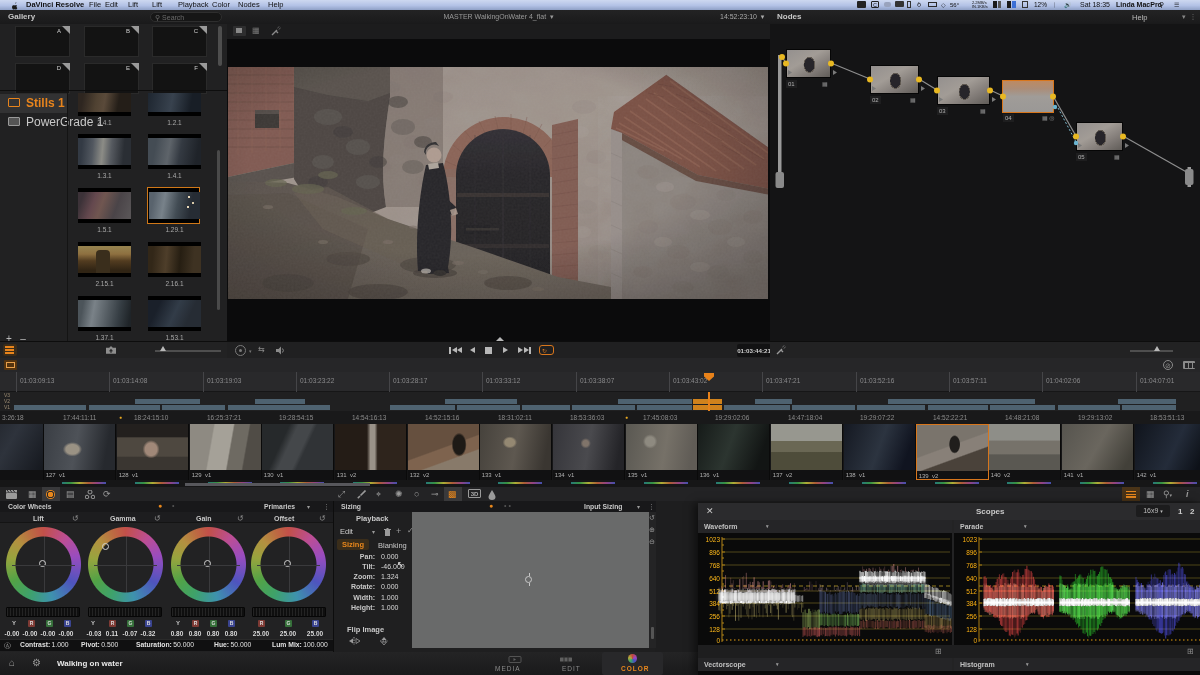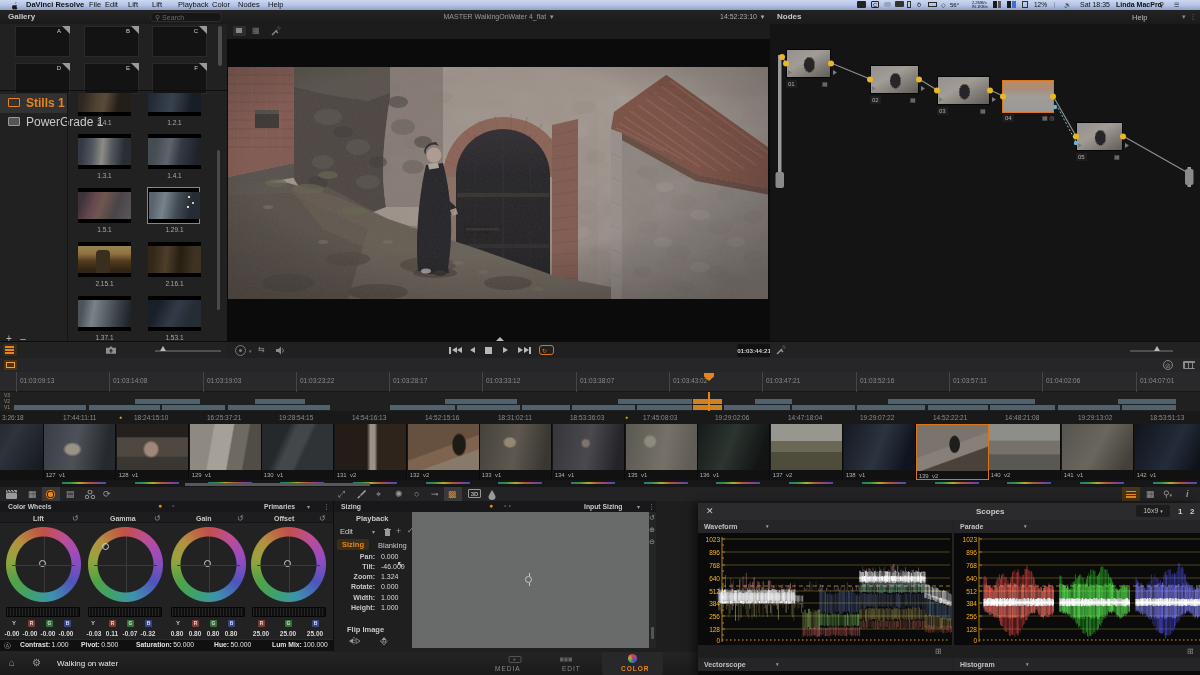--- a/index.html
+++ b/index.html
@@ -887,21 +887,21 @@
   <span style="position:absolute;left:0px;top:2px;font-size:7px;">↺</span>
   <span style="position:absolute;left:0px;top:14px;font-size:7px;">⊕</span>
   <span style="position:absolute;left:0px;top:26px;font-size:7px;">⊖</span>
   <div style="position:absolute;left:2px;top:115px;width:3px;height:12px;background:#555;border-radius:1px;"></div>
  </div>
 </div>
 
 <div class="abs" id="footer" style="left:0;top:652px;width:1200px;height:23px;background:linear-gradient(#242425,#1a1a1b);">
  <span class="abs" style="left:9px;top:5px;font-size:10px;color:#9a9a9a;">⌂</span>
  <span class="abs" style="left:32px;top:5px;font-size:10px;color:#9a9a9a;">⚙</span>
- <span class="abs" style="left:57px;top:7px;font-size:8px;font-weight:normal;color:#e8e8e8;">Walking on water</span>
+ <span class="abs" style="left:57px;top:7px;font-size:8px;font-weight:bold;color:#e8e8e8;">Walking on water</span>
  <span class="abs" style="left:508px;top:3px;">
         <svg width="14" height="9" viewBox="0 0 14 9">
           <rect x="1" y="1.5" width="12" height="6" rx="1" fill="none" stroke="#606060" stroke-width="0.8"></rect>
           <path d="M5.5,3 L8,4.5 L5.5,6 Z" fill="#606060"></path>
         </svg>
       </span>
  <span class="abs" style="left:495px;top:13px;font-size:6.5px;color:#8a8a8a;letter-spacing:1px;">MEDIA</span>
  <span class="abs" style="left:559px;top:3px;">
         <svg width="14" height="9" viewBox="0 0 14 9">
           <rect x="1" y="2.5" width="12" height="4" rx="0.5" fill="#606060"></rect>

